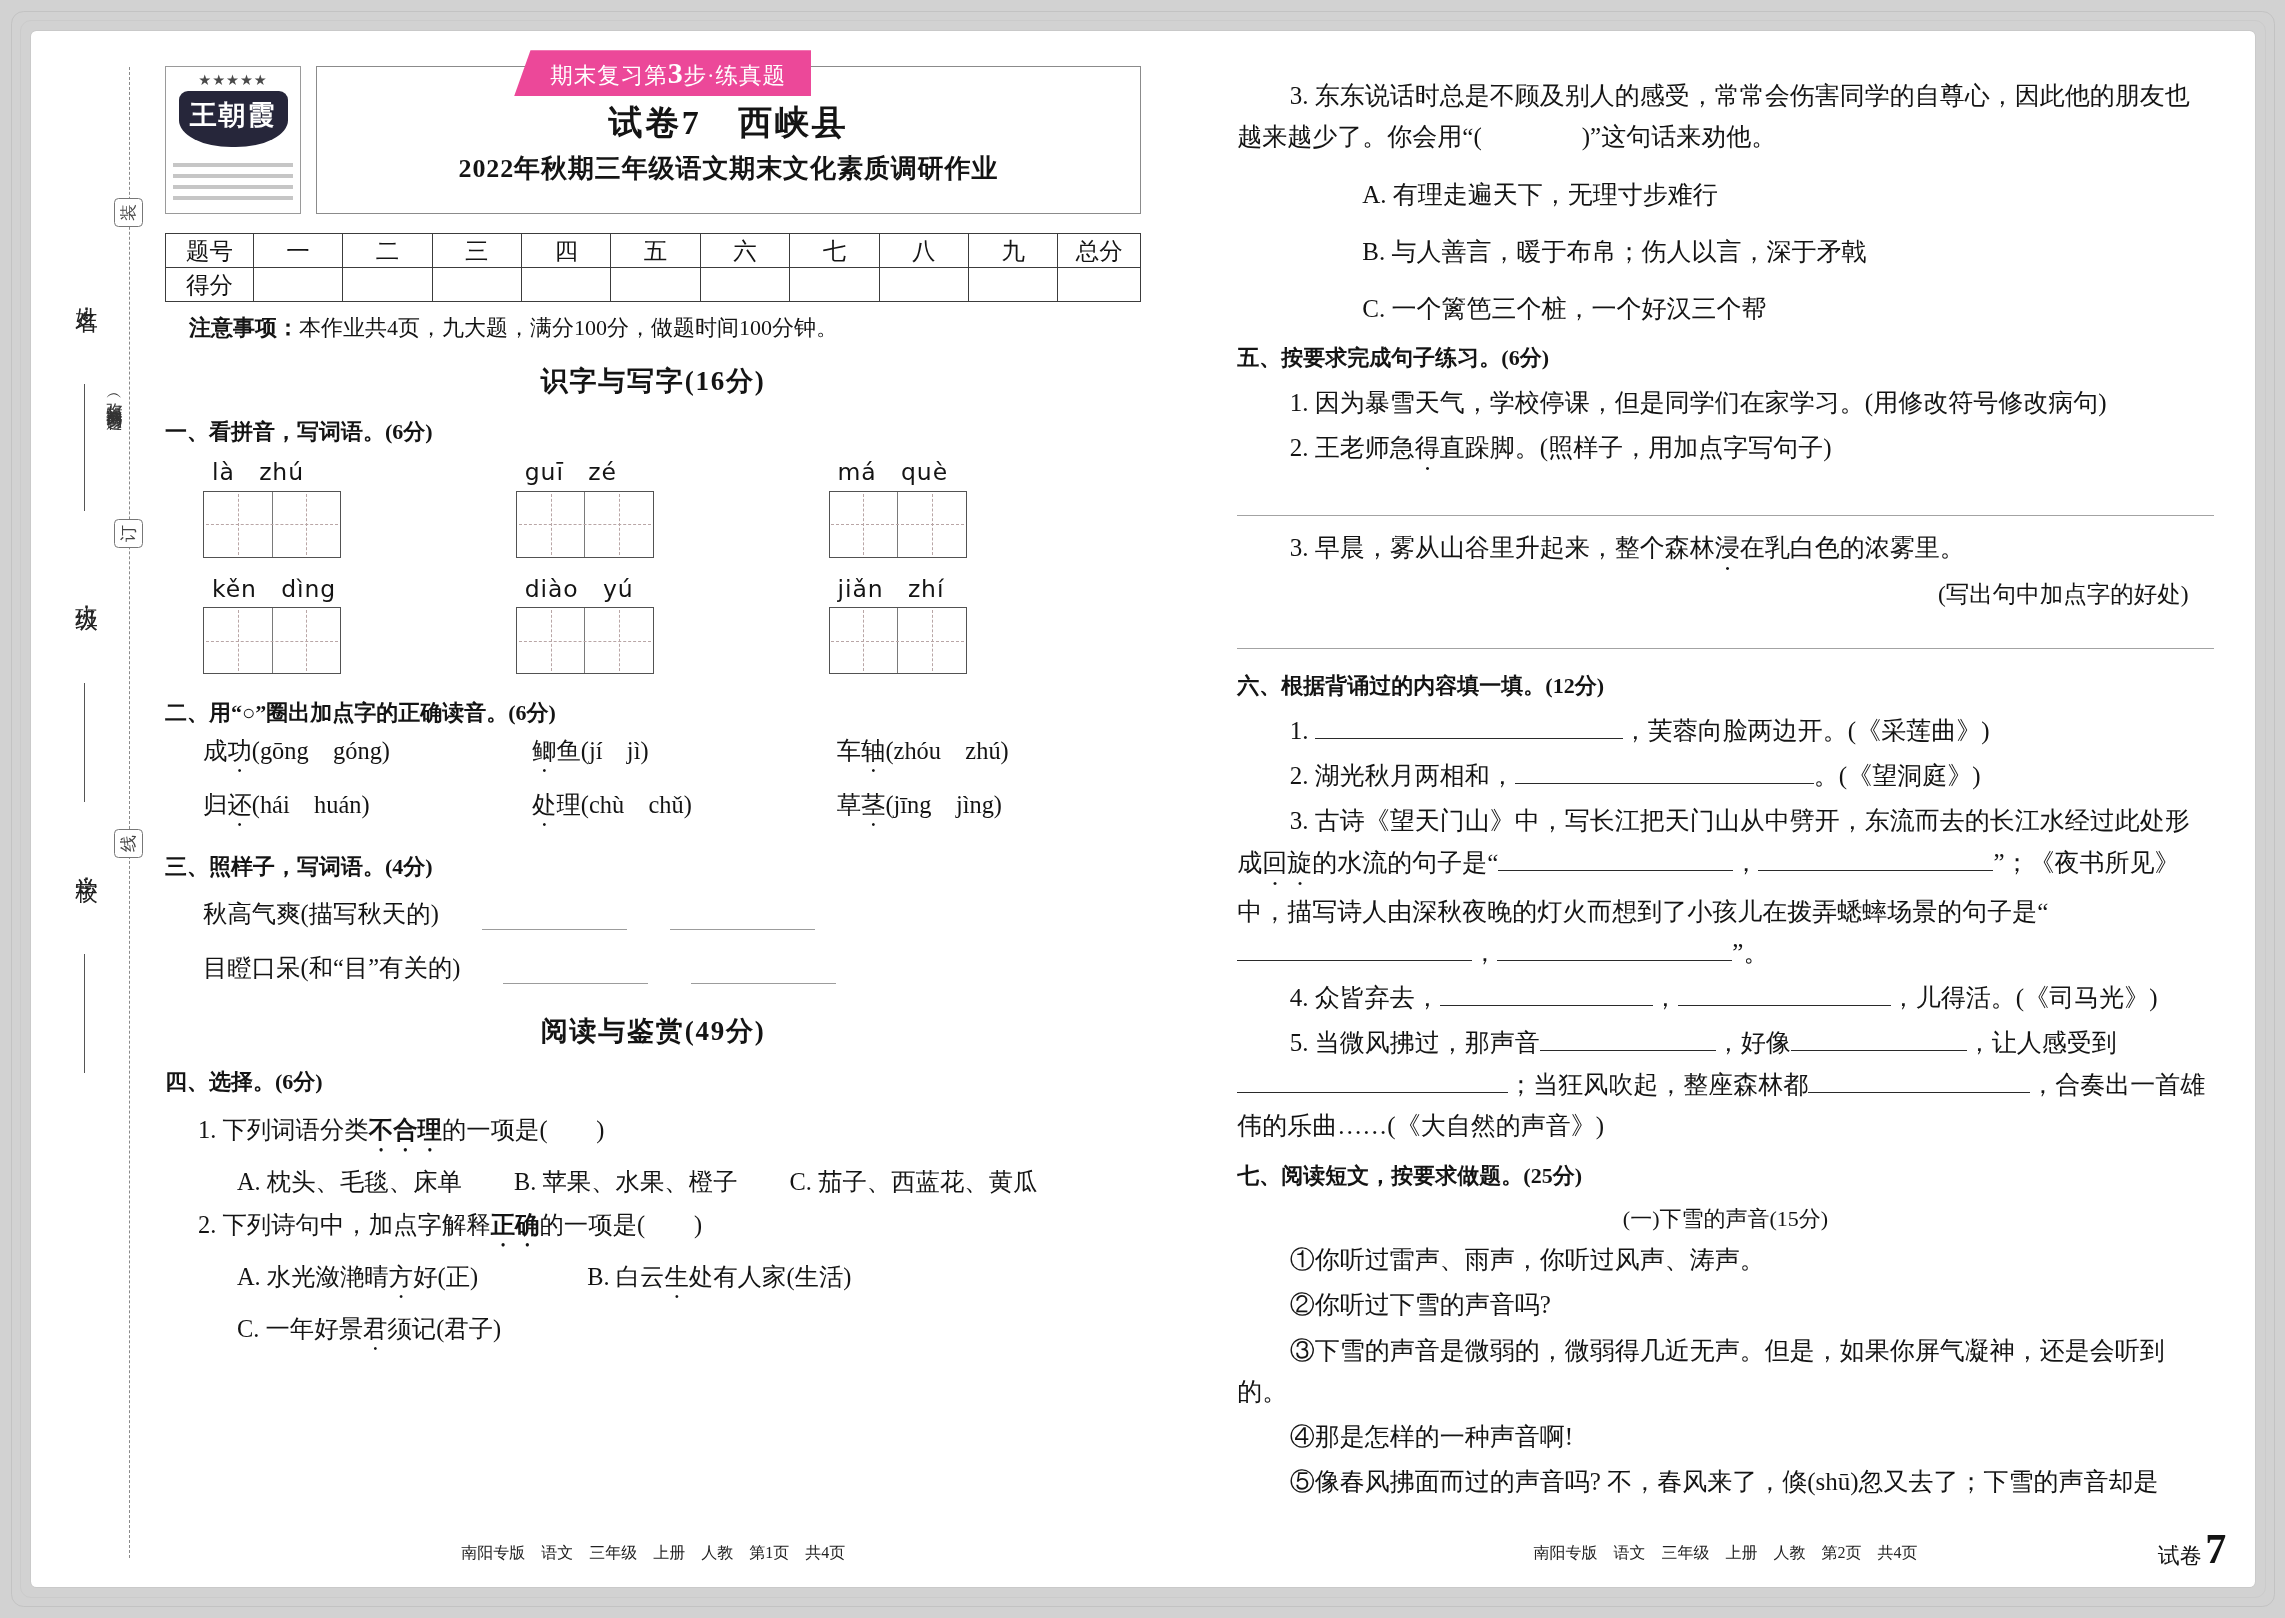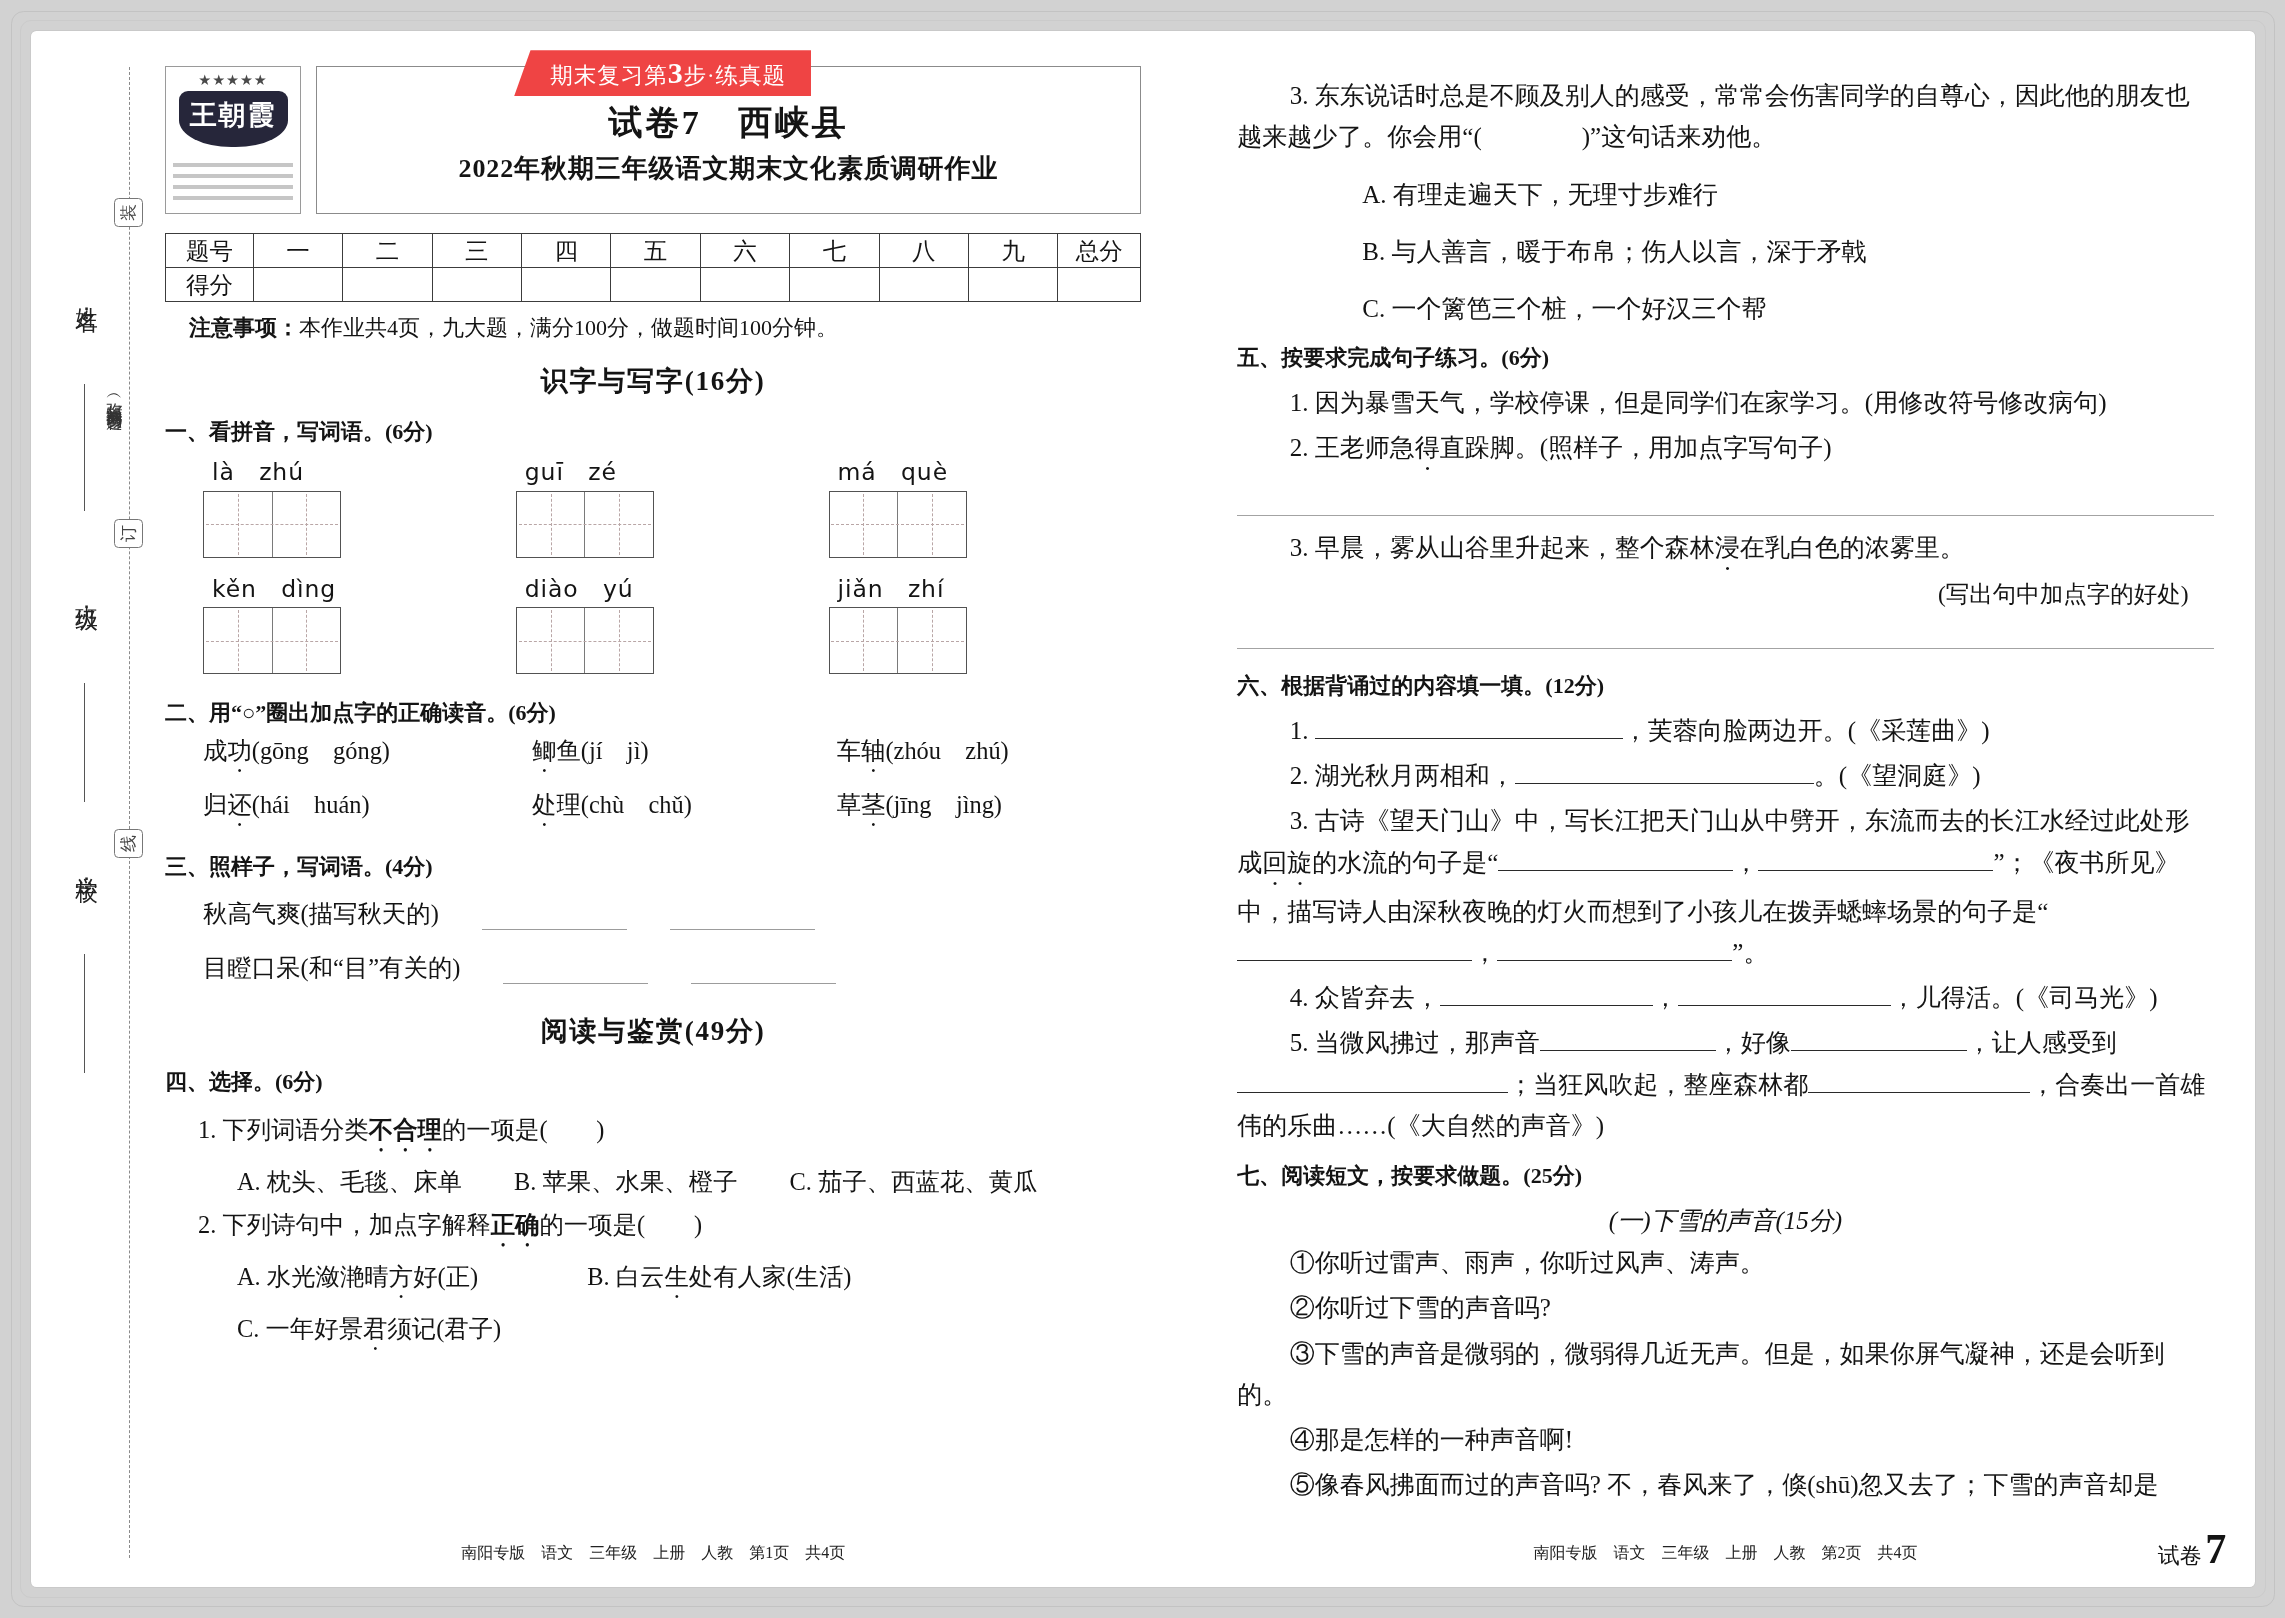--- a/index.html
+++ b/index.html
@@ -56,21 +56,21 @@
   .logo-stripes {
     position:absolute; left:7.2px; right:7.2px; bottom:8.1px; height:42px;
     background:repeating-linear-gradient(to bottom,#c6c6c6 0 3.6px,#ffffff 3.6px 11px);
   }
   .titlebox {
     flex:1; border:1.8px solid #8b8b8b; position:relative;
     text-align:center; padding-top:33px; padding-bottom:9px;
   }
   .badge {
     position:absolute; top:-16.3px; left:24%;
-    background:#ef4444; color:#fff;
+    background:#ec4899; color:#fff;
     font-size:22.6px; letter-spacing:0.9px;
     padding:5.4px 25px 5.4px 36px;
     clip-path:polygon(16.3px 0,100% 0,100% 100%,0 100%);
     text-align:center;
   }
   .badge-num { font-size:30px; font-weight:bold; }
   .main-title { font-size:34px; font-weight:bold; letter-spacing:2.7px; }
   .sub-title  { font-size:26px; font-weight:bold; margin-top:5.4px; letter-spacing:0.9px; }
 
   
@@ -118,21 +118,21 @@
   .page-tag b { font-size:42px; font-weight:bold; margin-left:3.6px; }
 
   
   .item  { font-size:25px; line-height:1.66; text-indent:2.1em; margin-top:3.6px; }
   .flow  { text-indent:2.1em; }
   .opt-line { font-size:25px; line-height:1.6; padding-left:5em; margin-top:17px; }
   .ans-full { border-bottom:1.8px solid #a3a3a3; height:38px; margin:1.8px 0 7.2px; }
   .note-right { text-align:right; font-size:23.5px; padding-right:25px; margin-top:1.8px; }
   .blank { display:inline-block; border-bottom:1.8px solid #2a2a2a; height:1.05em; }
   .center { text-align:center; }
-  .passage-title { font-size:25px; margin:7.2px 0 1.8px;font-style:italic; }
+  .passage-title { font-size:22px; margin:7.2px 0 1.8px; }
   .gap-lg { margin-top:14.5px; }
 </style>
 </head>
 <body>
 
 <div class="frame1"></div>
 <div class="frame2"></div>
 
 <div class="paper">
 

